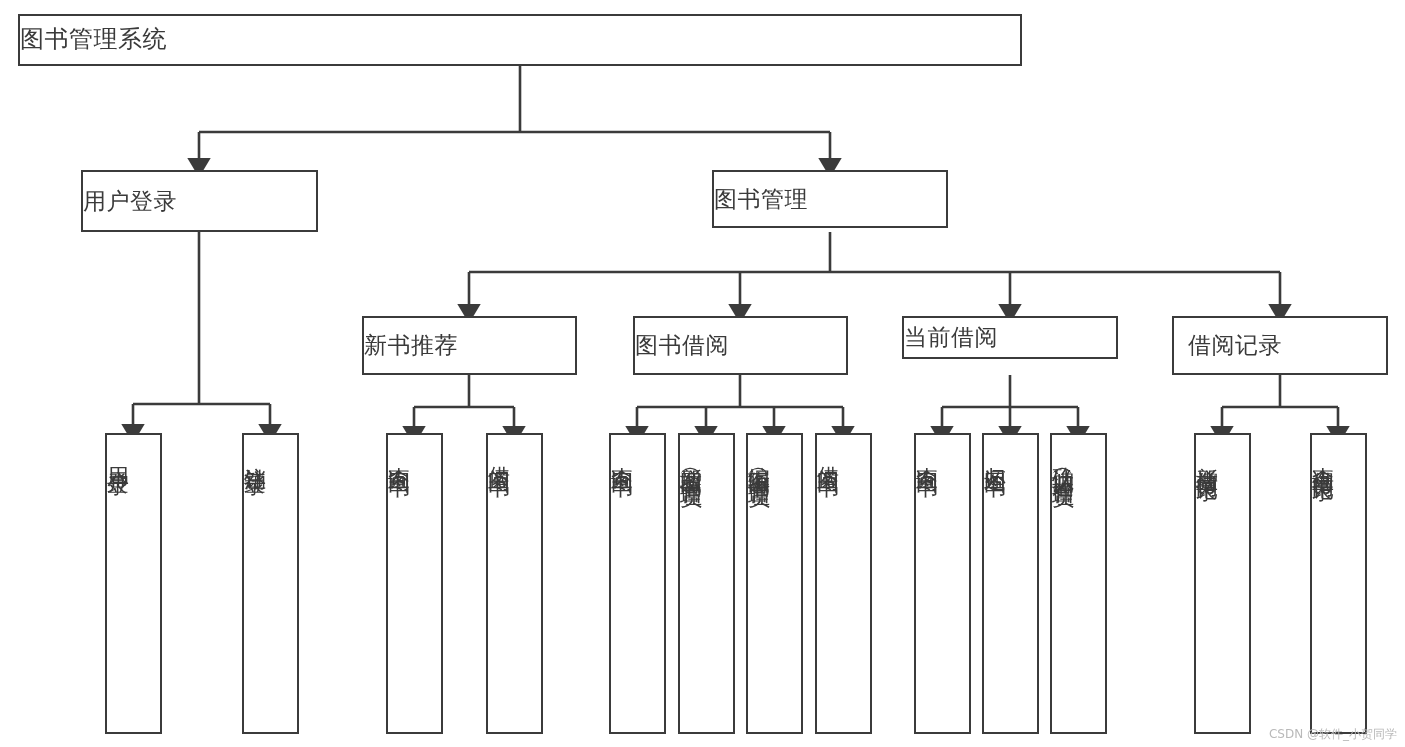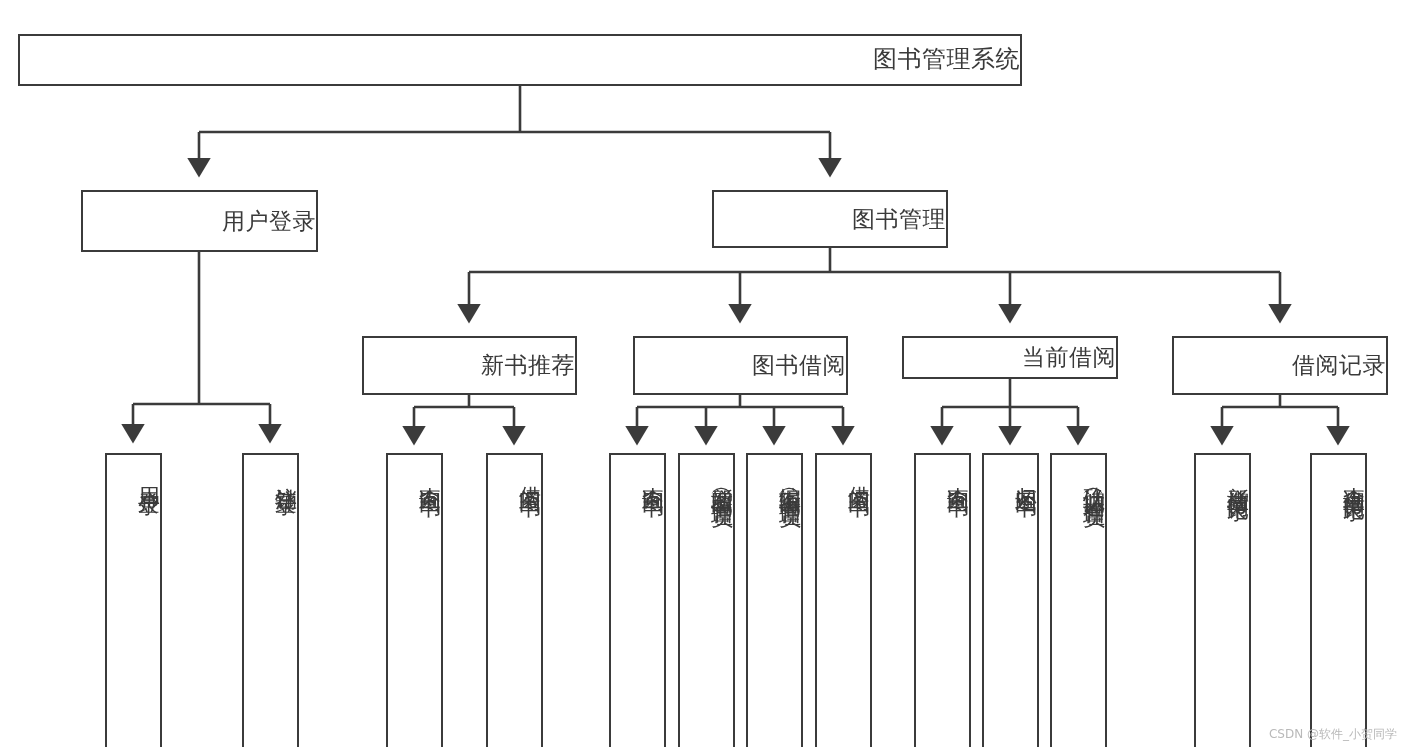--- a/index.html
+++ b/index.html
@@ -26,23 +26,22 @@
     height: 747px;
     pointer-events: none;
   }
   .node {
     position: absolute;
     box-sizing: border-box;
     background: #ffffff;
     border: 2px solid #3b3b3b;
     display: flex;
     align-items: center;
-    justify-content: flex-end;
+    justify-content: flex-start;
     z-index: 2;
-    margin-top: 20px;
   }
   .node-label {
     color: #3a3a3a;
     letter-spacing: 0.5px;
     white-space: nowrap;
     line-height: 1.05;
   }
   
   .node.horiz .node-label {
     font-size: 23px;
@@ -147,21 +146,21 @@
   </div>
 
   <div class="node horiz" style="left:362px; top:316px; width:215px; height:59px;">
     <span class="node-label">新书推荐</span>
   </div>
 
   <div class="node horiz" style="left:902px; top:316px; width:216px; height:43px;">
     <span class="node-label">当前借阅</span>
   </div>
 
-  <div class="node horiz" style="left:1172px; top:316px; width:216px; height:59px;">
+  <div class="node horiz" style="left:1172px; top:316px; width:216px; height:59px;padding-left:14px;">
     <span class="node-label">借阅记录</span>
   </div>
 
   <div class="node leaf" style="left:105px; top:433px; width:57px; height:301px;">
     <span class="node-label">用户登录</span>
   </div>
 
   <div class="node leaf" style="left:242px; top:433px; width:57px; height:301px;">
     <span class="node-label">注销登录</span>
   </div>

